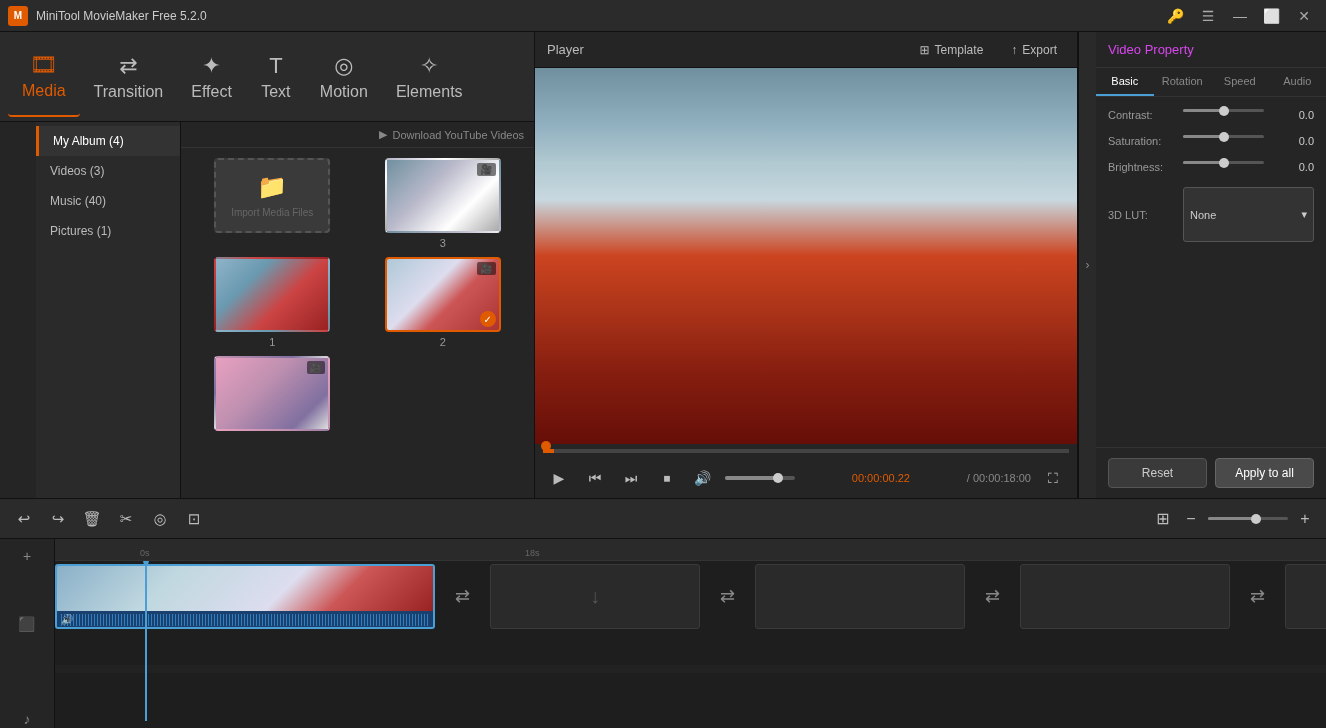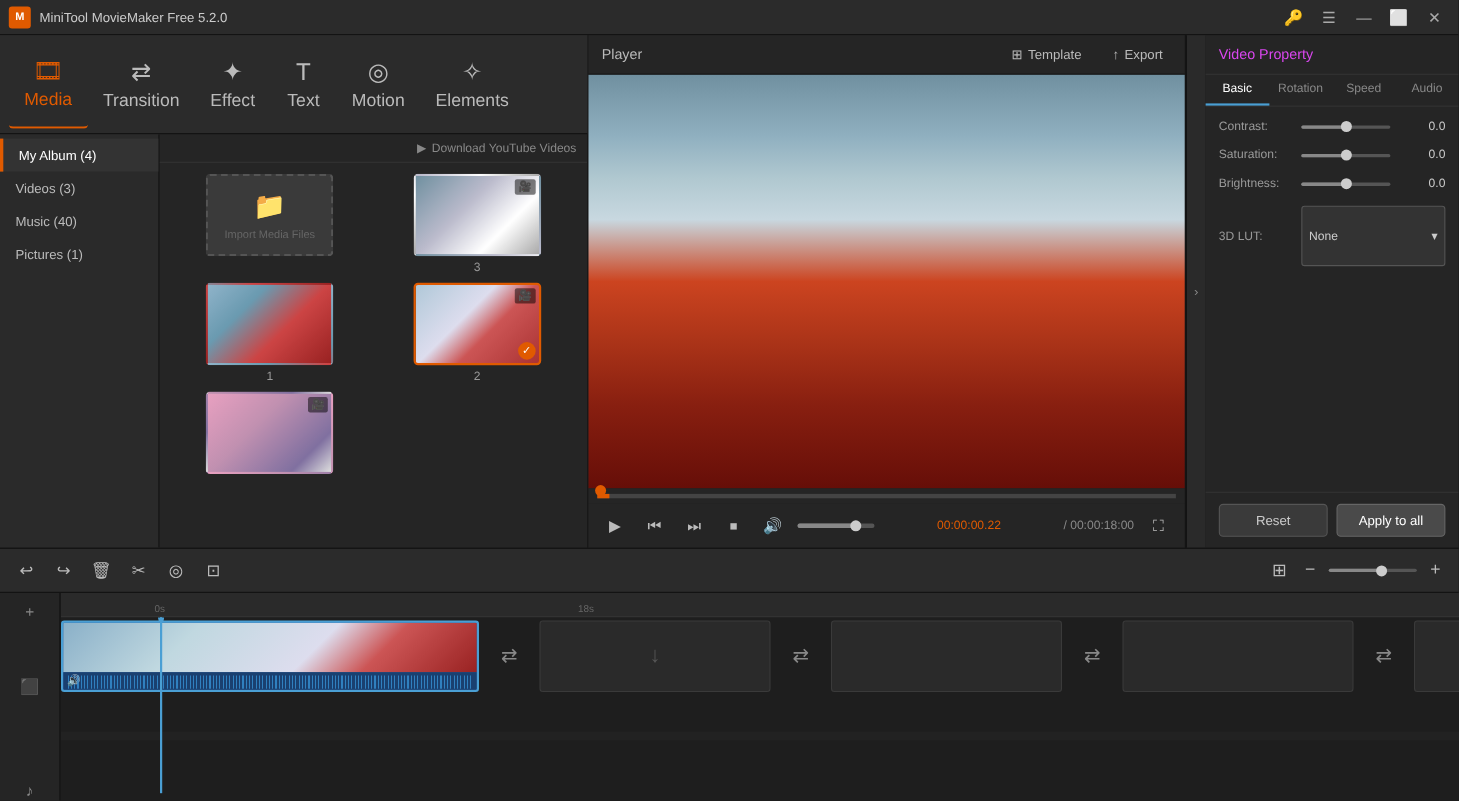--- a/index.html
+++ b/index.html
@@ -24,21 +24,21 @@
     .left-panel { width: 535px; display: flex; flex-direction: column; background: #252525; border-right: 1px solid #111; flex-shrink: 0; }
 
     
     .toolbar { display: flex; align-items: center; background: #2b2b2b; border-bottom: 1px solid #111; height: 90px; padding: 0 8px; }
     .toolbar-item { display: flex; flex-direction: column; align-items: center; justify-content: center; padding: 6px 14px; cursor: pointer; color: #bbb; border-radius: 4px; min-width: 60px; height: 80px; }
     .toolbar-item.active { color: #e05a00; border-bottom: 2px solid #e05a00; }
     .toolbar-icon { font-size: 22px; margin-bottom: 4px; }
     .toolbar-label { font-size: 16px; }
 
     
-    .media-panel { display: flex; flex: 1; overflow: hidden; }
+    .media-panel { display: flex; flex: 1; overflow: hidden; padding-left: 36px; }
     .media-sidebar { width: 145px; background: #2a2a2a; border-right: 1px solid #111; padding-top: 4px; }
     .sidebar-item { padding: 8px 14px; cursor: pointer; color: #bbb; font-size: 12px; }
     .sidebar-item.active { background: #333; border-left: 3px solid #e05a00; color: #fff; }
 
     
     .media-grid-area { flex: 1; overflow-y: auto; overflow-x: hidden; }
     .media-grid-header { display: flex; align-items: center; justify-content: flex-end; padding: 6px 10px; border-bottom: 1px solid #333; }
     .download-btn { display: flex; align-items: center; gap: 5px; color: #888; font-size: 11px; cursor: pointer; }
     .media-grid { display: grid; grid-template-columns: repeat(2, 1fr); gap: 8px; padding: 10px; }
     .media-item { display: flex; flex-direction: column; align-items: center; cursor: pointer; }
@@ -77,21 +77,21 @@
 
     
     .right-panel { width: 230px; background: #252525; flex-shrink: 0; display: flex; flex-direction: column; }
     .prop-header { padding: 10px 12px; font-size: 13px; color: #d946ef; border-bottom: 1px solid #333; }
     .prop-tabs { display: flex; border-bottom: 1px solid #333; }
     .prop-tab { flex: 1; text-align: center; padding: 7px 4px; cursor: pointer; font-size: 11px; color: #888; }
     .prop-tab.active { color: #fff; border-bottom: 2px solid #4a9fd4; }
     .prop-body { padding: 12px; flex: 1; }
     .prop-row { display: flex; align-items: center; margin-bottom: 14px; }
     .prop-label { width: 75px; font-size: 11px; color: #999; flex-shrink: 0; }
-    .prop-slider-wrap { flex: 1; display: flex; align-items: center; gap: 22px; }
+    .prop-slider-wrap { flex: 1; display: flex; gap: 22px; }
     .prop-slider { flex: 1; height: 3px; background: #555; border-radius: 2px; position: relative; cursor: pointer; }
     .prop-slider-fill { height: 100%; background: #888; border-radius: 2px; width: 50%; }
     .prop-slider-handle { width: 10px; height: 10px; background: #ccc; border-radius: 50%; position: absolute; top: -3.5px; left: 50%; transform: translateX(-50%); }
     .prop-value { font-size: 11px; color: #ccc; width: 28px; text-align: right; }
     .prop-lut-row { display: flex; align-items: center; margin-bottom: 14px; }
     .prop-lut-label { width: 75px; font-size: 11px; color: #999; flex-shrink: 0; }
     .prop-lut-select { flex: 1; background: #333; border: 1px solid #555; color: #ccc; padding: 20px 6px; border-radius: 3px; font-size: 11px; display: flex; align-items: center; justify-content: space-between; cursor: pointer; }
     .prop-footer { padding: 10px 12px; display: flex; gap: 8px; border-top: 1px solid #333; }
     .prop-btn { flex: 1; padding: 7px; text-align: center; border-radius: 4px; cursor: pointer; font-size: 12px; }
     .prop-btn-reset { background: #3a3a3a; color: #ccc; border: 1px solid #555; }

